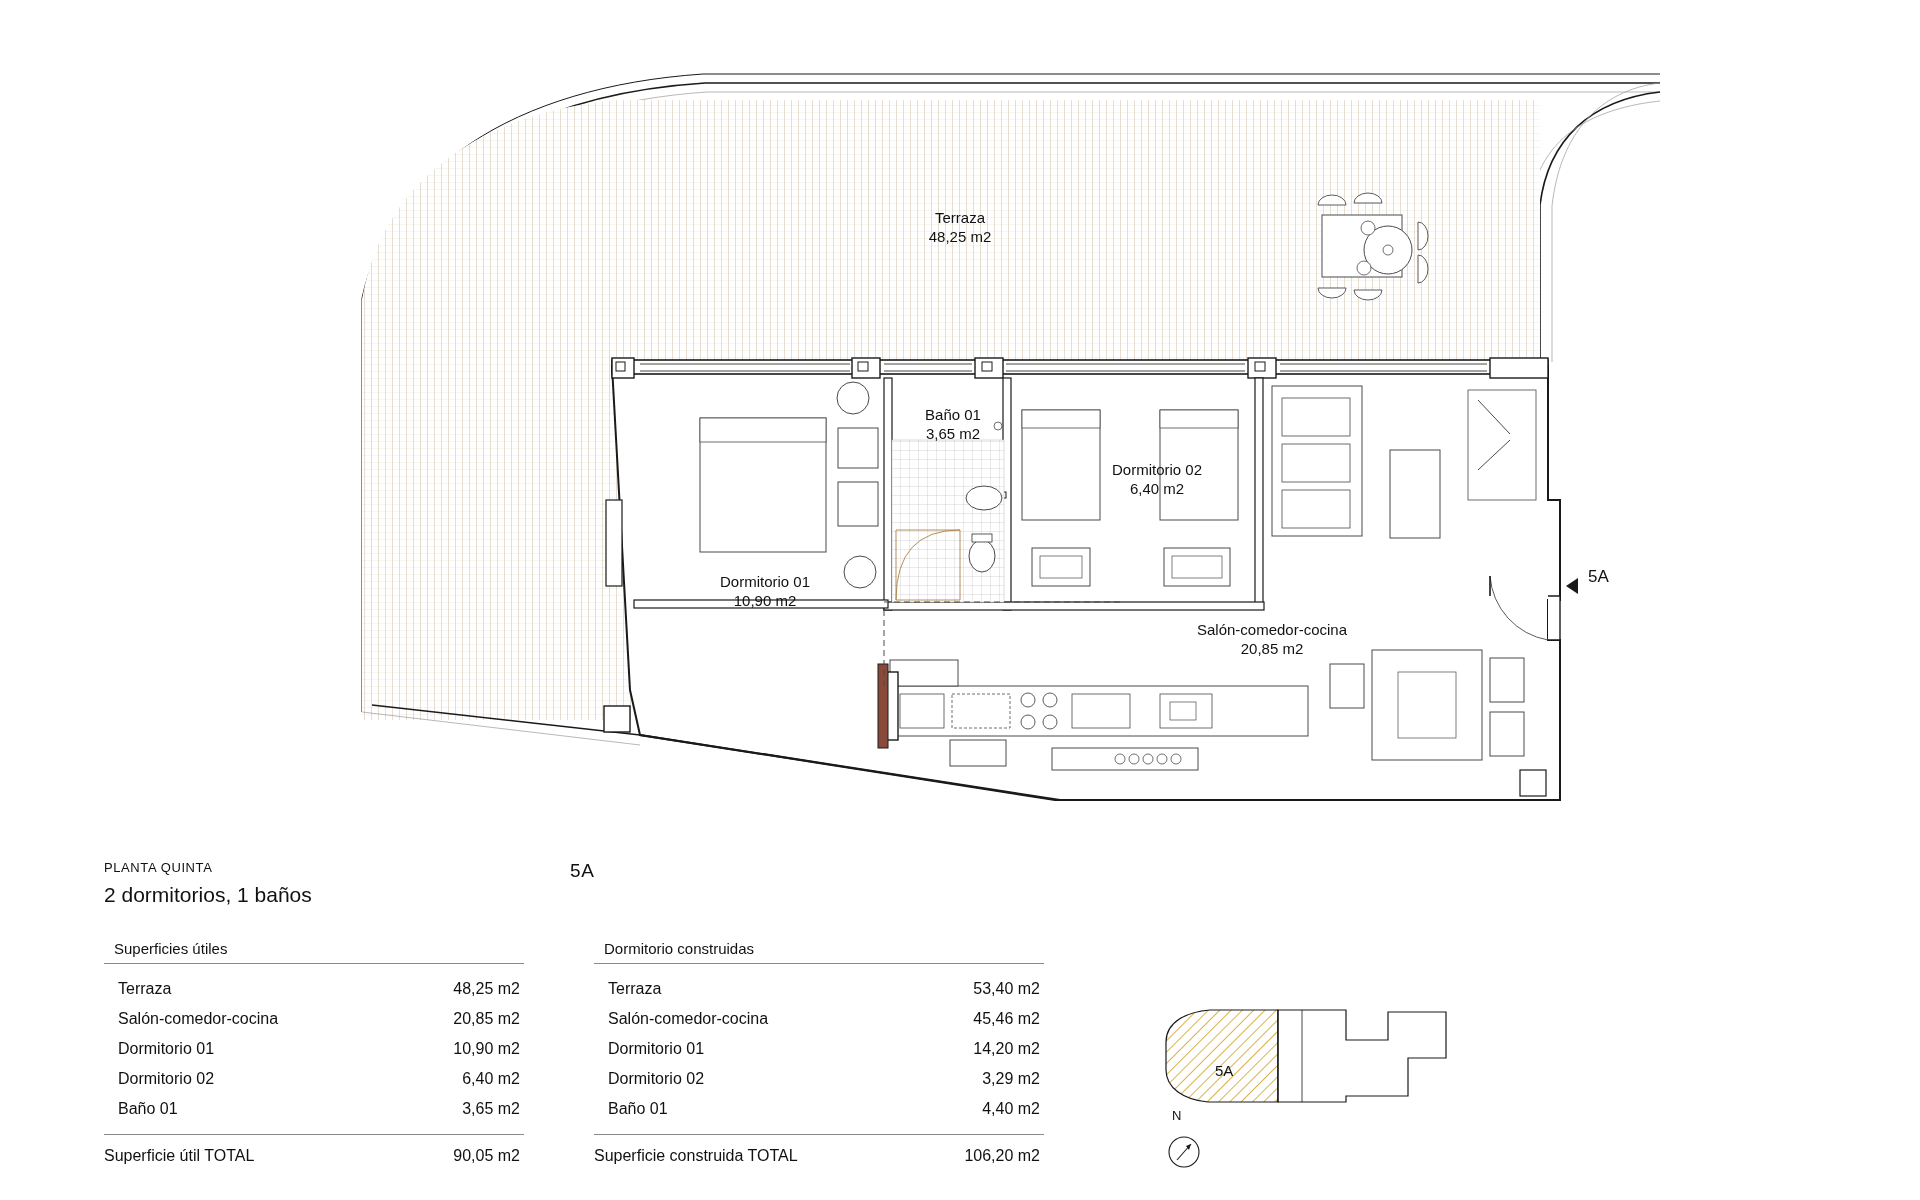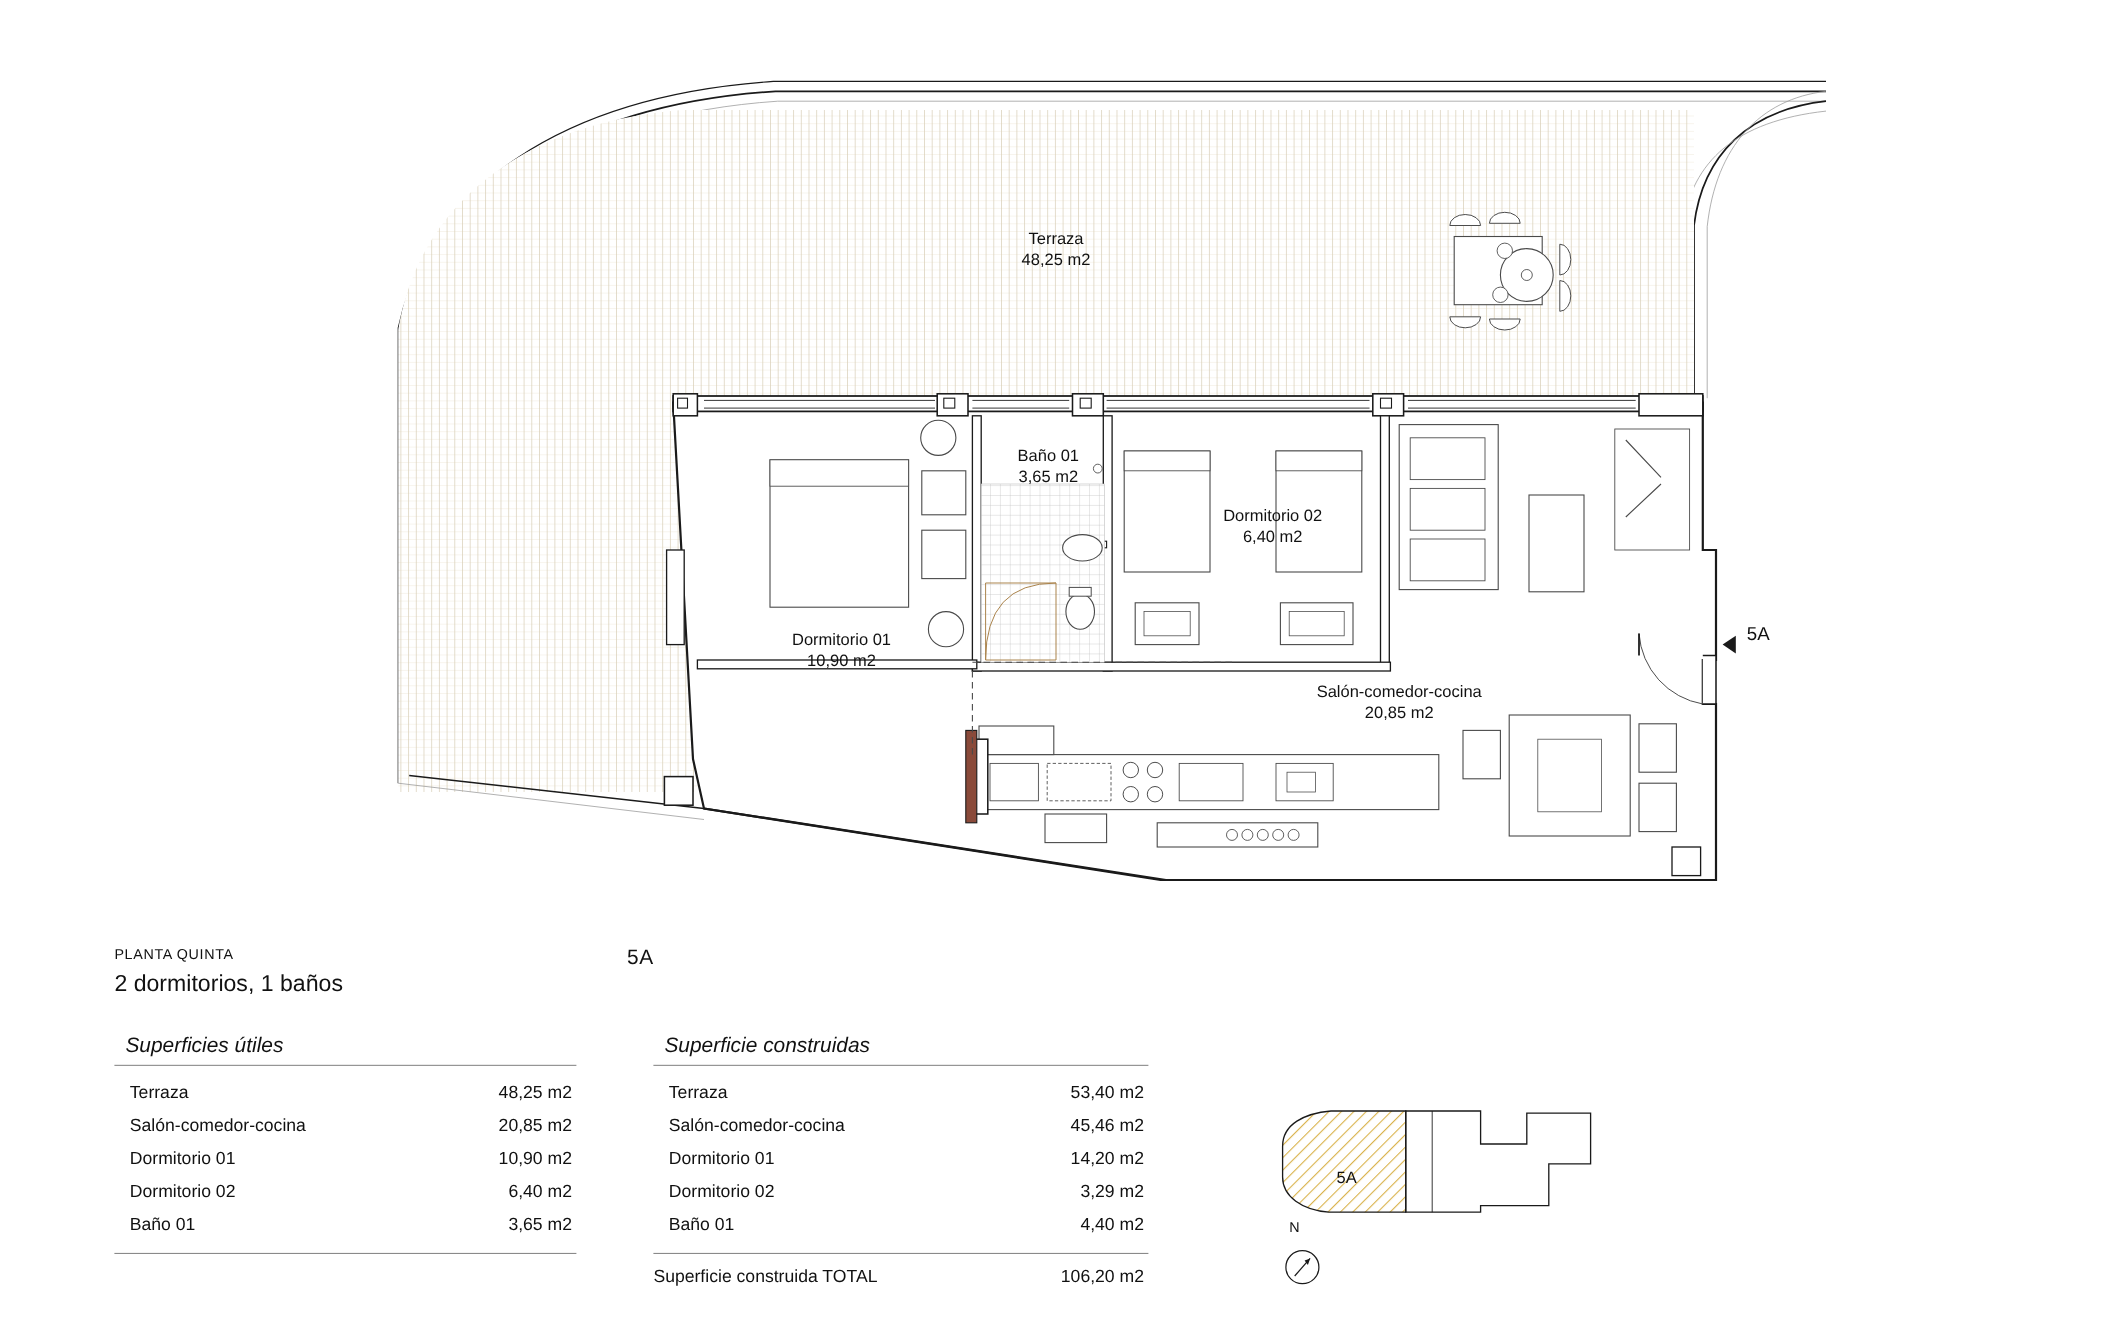--- a/index.html
+++ b/index.html
@@ -84,24 +84,23 @@
   }
   .tbl {
     position: absolute;
     top: 0;
   }
   .tbl.left { left: 0; width: 420px; }
   .tbl.right { left: 490px; width: 450px; }
 
   .tbl h3 {
     margin: 0 0 6px 10px;
-    font-size: 19px;
+    font-size: 15px;
     font-weight: normal;
     color: #111;
-    font-style: italic;
   }
   .tbl .rule {
     height: 1px;
     background: #8a8a8a;
     margin: 2px 0 10px 0;
   }
   .tbl table {
     width: 100%;
     border-collapse: collapse;
     font-size: 16px;
@@ -407,24 +406,32 @@
             <td class="name">Dormitorio 02</td>
             <td class="val">6,40 m2</td>
           </tr>
           <tr>
             <td class="name">Baño 01</td>
             <td class="val">3,65 m2</td>
           </tr>
         </tbody>
       </table>
       <div class="total-rule"></div>
+      <table>
+        <tbody>
+          <tr class="total">
+            <td class="name">Superficie útil TOTAL</td>
+            <td class="val">90,05 m2</td>
+          </tr>
+        </tbody>
+      </table>
     </div>
 
     <div class="tbl right">
-      <h3>Superficie  construidas</h3>
+      <h3>Dormitorio  construidas</h3>
       <div class="rule"></div>
       <table>
         <tbody>
           <tr>
             <td class="name">Terraza</td>
             <td class="val">53,40 m2</td>
           </tr>
           <tr>
             <td class="name">Salón-comedor-cocina</td>
             <td class="val">45,46 m2</td>

